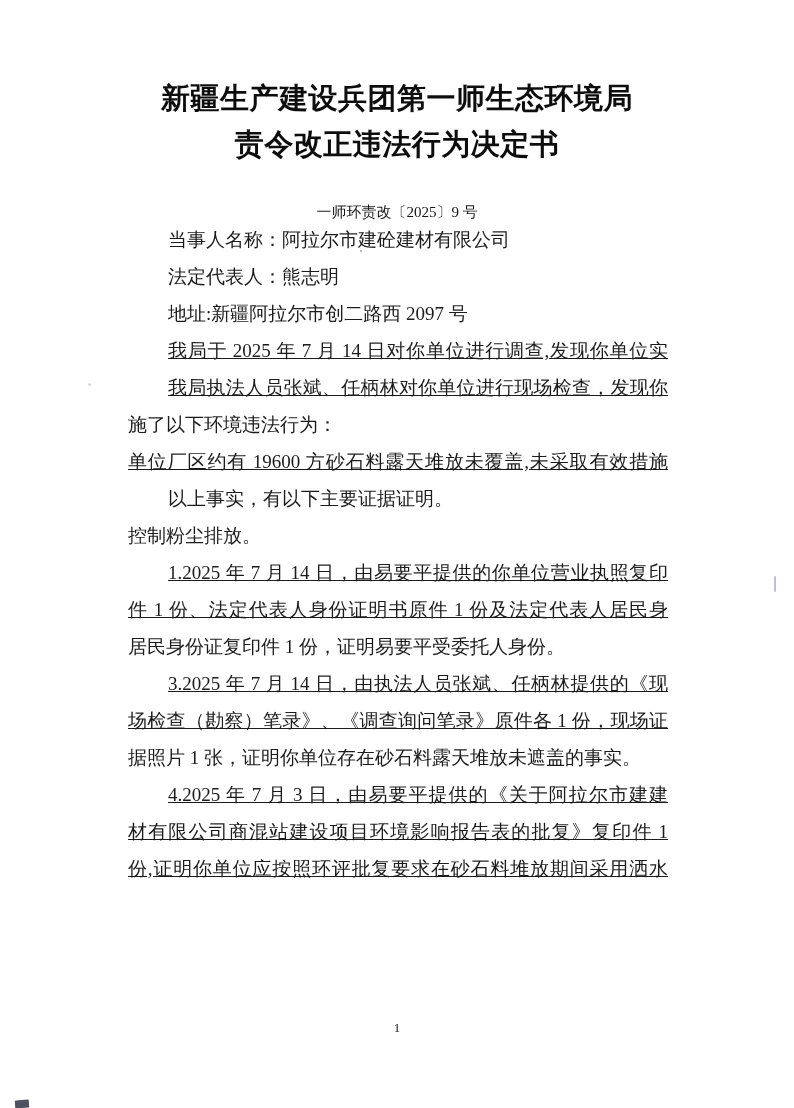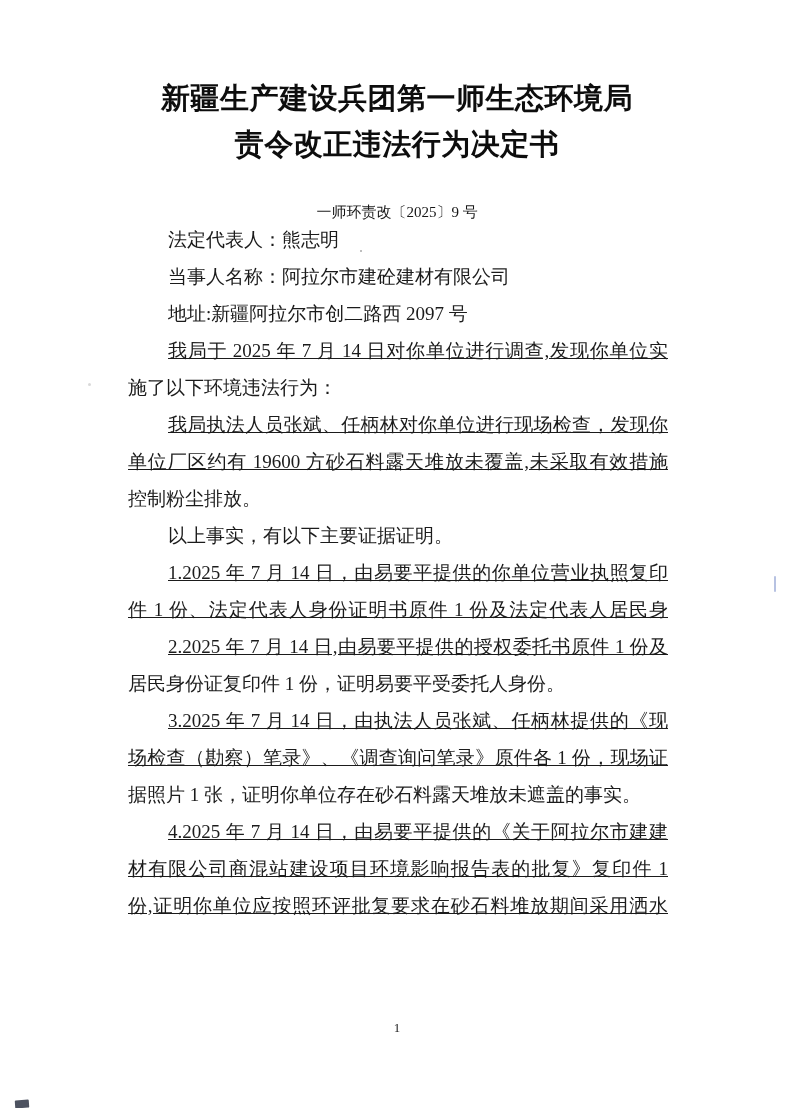--- a/index.html
+++ b/index.html
@@ -93,38 +93,37 @@
 <body>
 
 <div class="page">
 
   <div class="title-line t1">新疆生产建设兵团第一师生态环境局</div>
   <div class="title-line t2">责令改正违法行为决定书</div>
 
   <div class="doc-number">一师环责改〔2025〕9 号</div>
 
   <div class="content">
+    <div class="line indent">当事人名称：阿拉尔市建砼建材有限公司</div>
     <div class="line indent">法定代表人：熊志明</div>
-    <div class="line indent">当事人名称：阿拉尔市建砼建材有限公司</div>
     <div class="line indent">地址:新疆阿拉尔市创二路西 2097 号</div>
 
     <div class="line indent fill">我局于 2025 年 7 月 14 日对你单位进行调查,发现你单位实</div>
+    <div class="line indent fill">我局执法人员张斌、任柄林对你单位进行现场检查，发现你</div>
     <div class="line">施了以下环境违法行为：</div>
-    <div class="line indent fill">我局执法人员张斌、任柄林对你单位进行现场检查，发现你</div>
     <div class="line fill">单位厂区约有 19600 方砂石料露天堆放未覆盖,未采取有效措施</div>
+    <div class="line indent">以上事实，有以下主要证据证明。</div>
     <div class="line">控制粉尘排放。</div>
-    <div class="line indent">以上事实，有以下主要证据证明。</div>
     <div class="line indent fill">1.2025 年 7 月 14 日，由易要平提供的你单位营业执照复印</div>
     <div class="line fill">件 1 份、法定代表人身份证明书原件 1 份及法定代表人居民身</div>
-    <div class="line indent fill">2.2025 年 7 月 14 日,由易要平提供的授权委托书原件 1 份及</div>
     <div class="line">居民身份证复印件 1 份，证明易要平受委托人身份。</div>
     <div class="line indent fill">3.2025 年 7 月 14 日，由执法人员张斌、任柄林提供的《现</div>
     <div class="line fill">场检查（勘察）笔录》、《调查询问笔录》原件各 1 份，现场证</div>
     <div class="line">据照片 1 张，证明你单位存在砂石料露天堆放未遮盖的事实。</div>
-    <div class="line indent fill">4.2025 年 7 月 14 日，由易要平提供的《关于阿拉尔市建建</div>
+    <div class="line indent fill">4.2025 年 7 月 3 日，由易要平提供的《关于阿拉尔市建建</div>
     <div class="line fill">材有限公司商混站建设项目环境影响报告表的批复》复印件 1</div>
     <div class="line fill">份,证明你单位应按照环评批复要求在砂石料堆放期间采用洒水</div>
   </div>
 
   <div class="page-number">1</div>
 
   <div class="artifact a-corner"></div>
   <div class="artifact a-blueline"></div>
   <div class="artifact a-dot1"></div>
   <div class="artifact a-dot2"></div>

